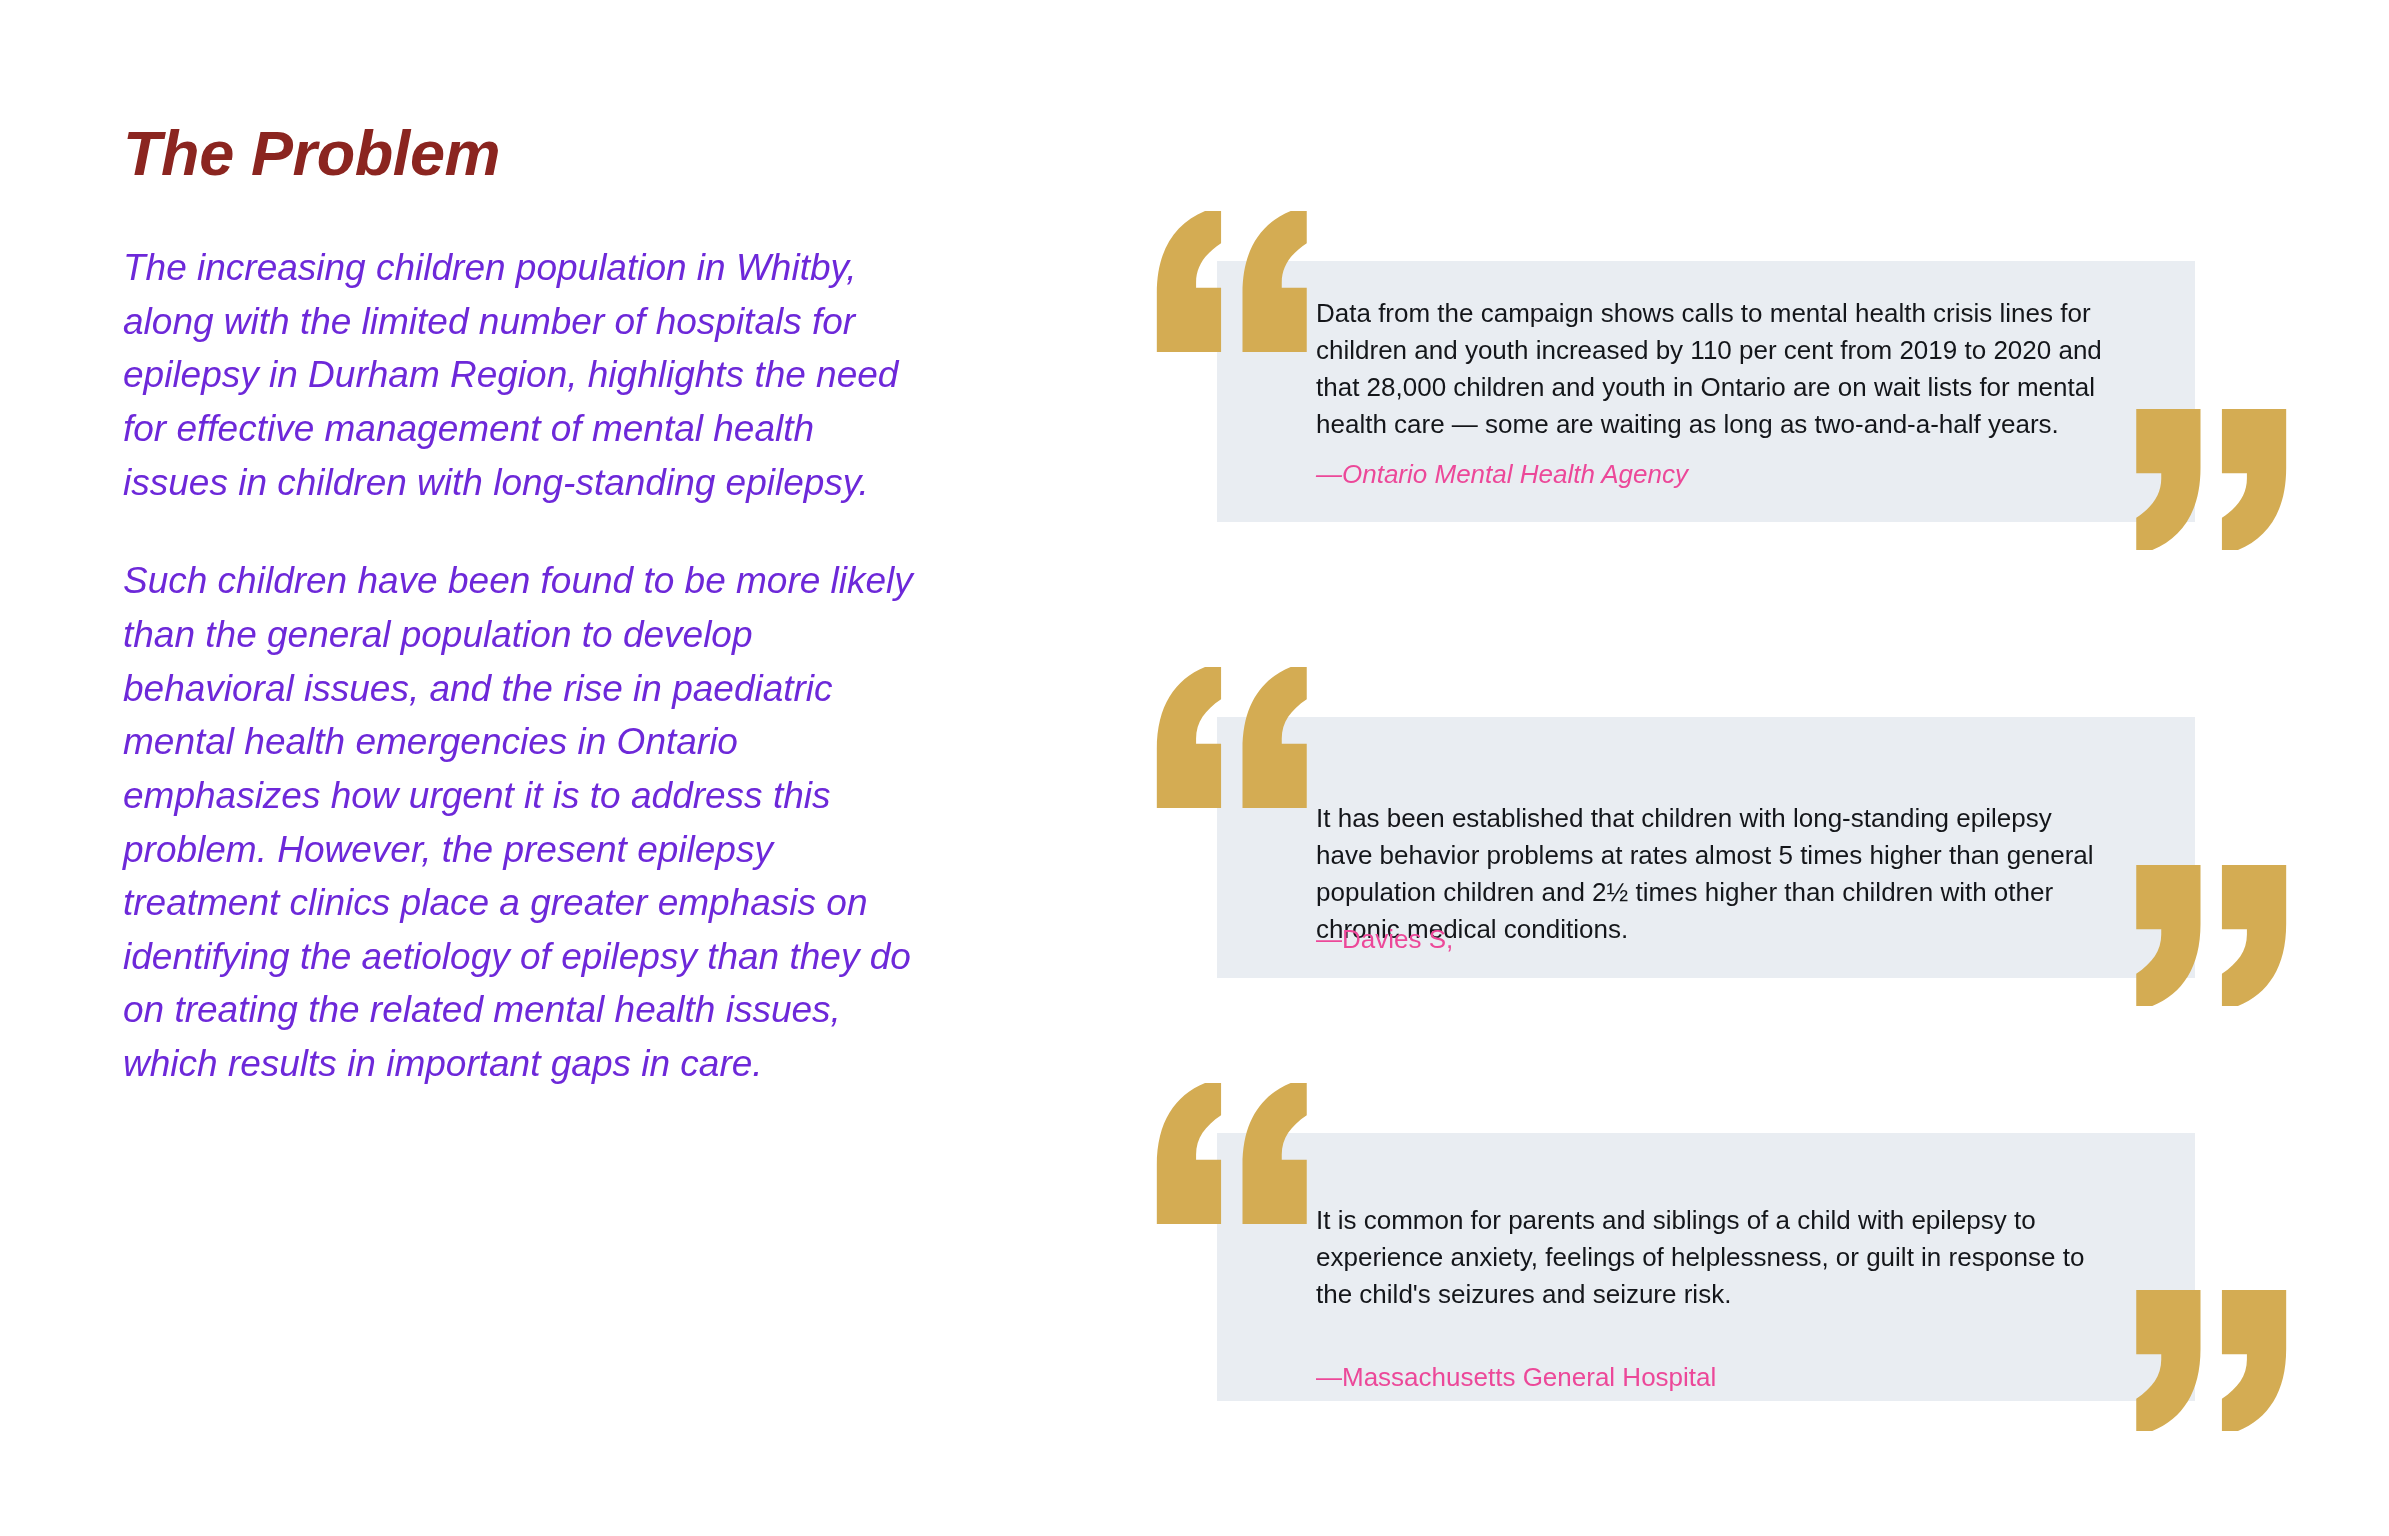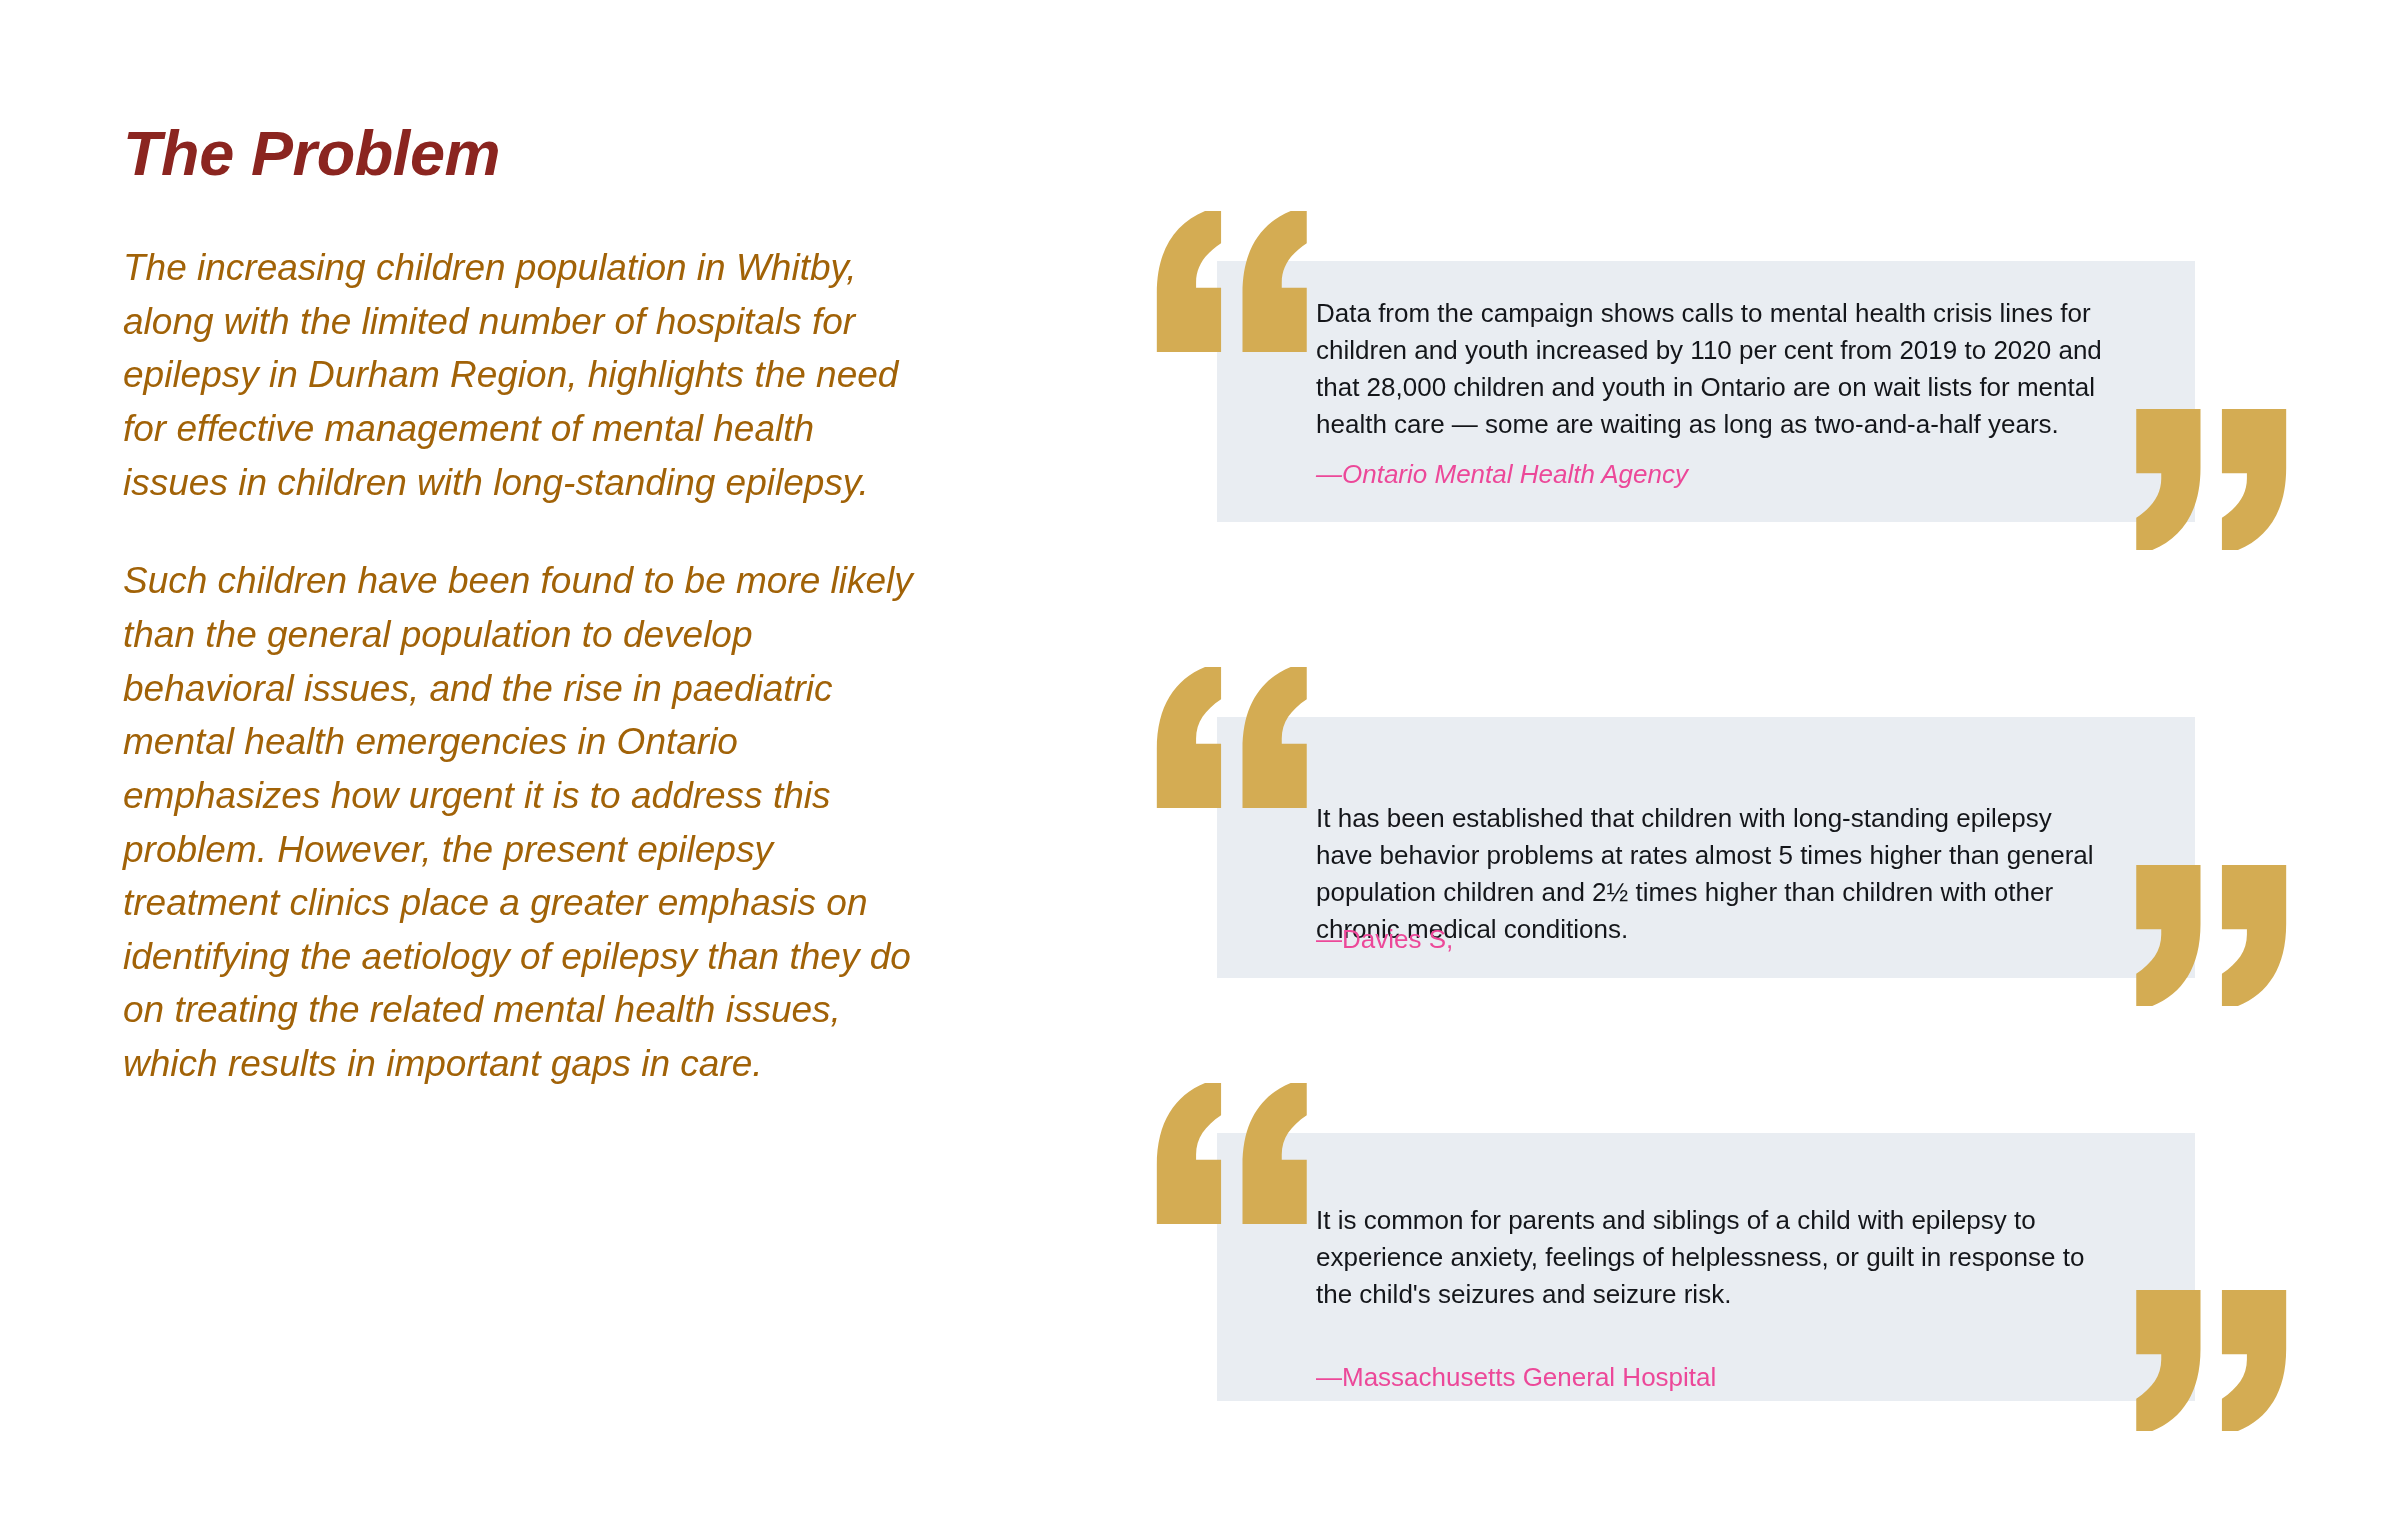--- a/index.html
+++ b/index.html
@@ -38,21 +38,21 @@
     line-height: 1.05;
     letter-spacing: -0.4px;
     margin: 0 0 55px 0;
     white-space: nowrap;
   }
 
   .body-para {
     font-size: 37px;
     font-style: italic;
     font-weight: 400;
-    color: #a16207;
+    color: #6d28d9;
     line-height: 1.45;
     margin: 0 0 45px 0;
     width: 804px;
   }
   .body-para:last-child { margin-bottom: 0; }
 
   
   .quotes-col {
     position: absolute;
     left: 1153px;

